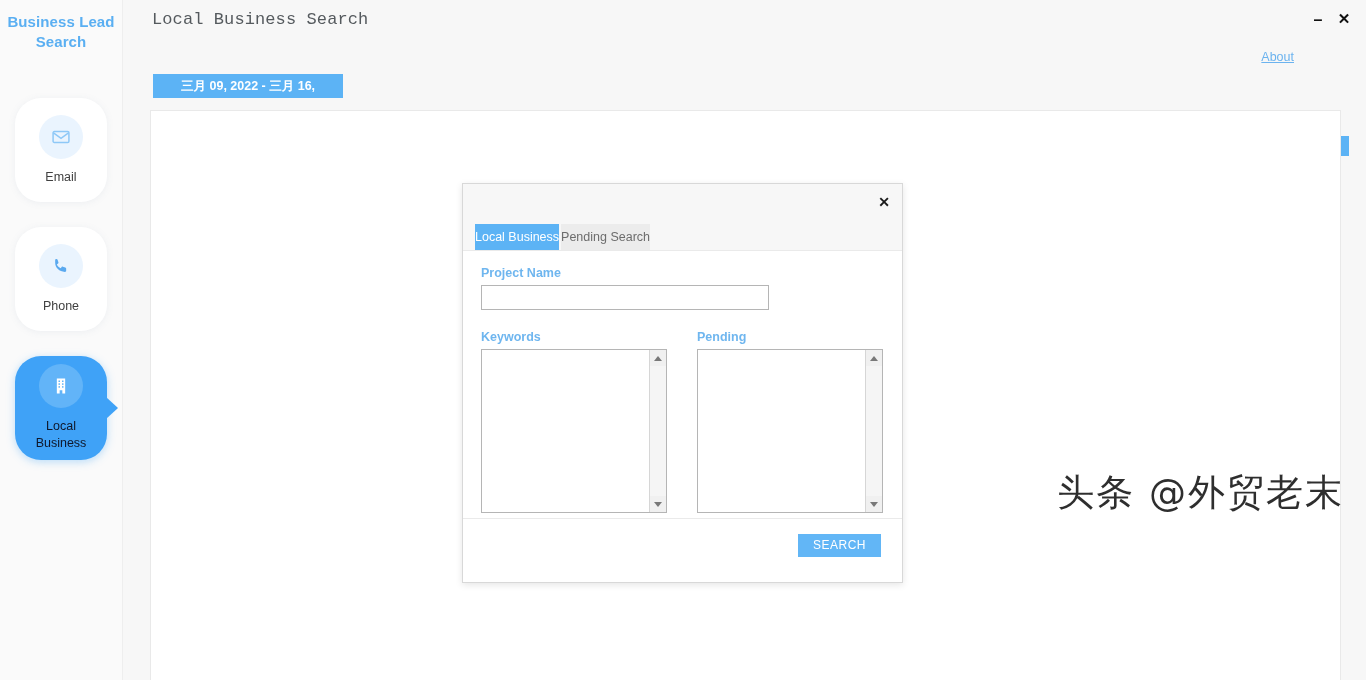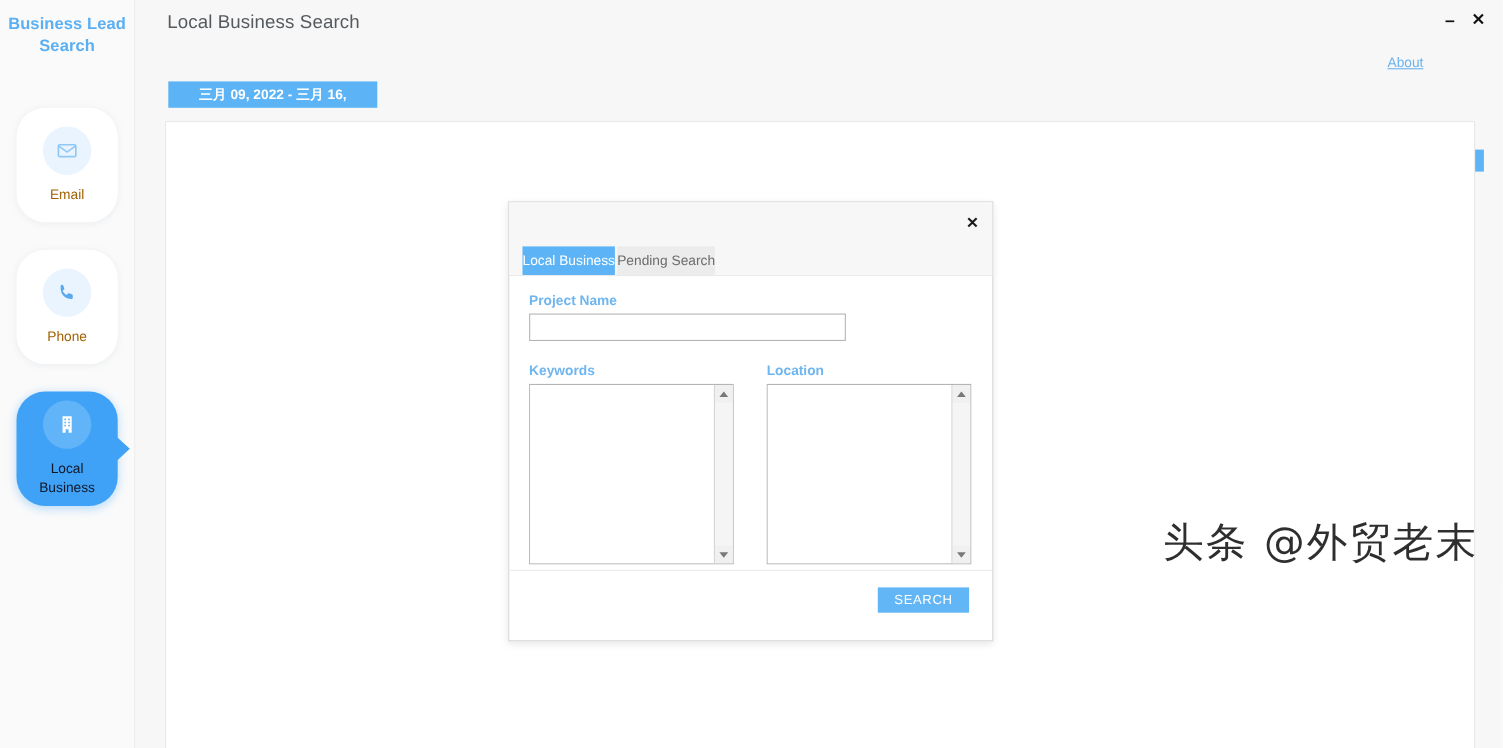--- a/index.html
+++ b/index.html
@@ -64,21 +64,21 @@
     border-radius: 50%;
     background: #eaf4fe;
     display: flex;
     align-items: center;
     justify-content: center;
     margin-bottom: 10px;
   }
   .nav-item .nav-icon-bubble svg { display: block; }
   .nav-item .nav-label {
     font-size: 12.5px;
-    color: #a16207;
+    color: #404040;
     text-align: center;
     line-height: 17px;
   }
   .nav-item.active {
     background: #3fa2f7;
     box-shadow: 0 2px 9px rgba(63,162,247,0.35);
   }
   .nav-item.active .nav-icon-bubble { background: #62b4f8; }
   .nav-item.active .nav-label { color: #0f172a; }
   .nav-item.active::after {
@@ -99,20 +99,21 @@
     left: 123px; top: 0;
     width: 1243px; height: 44px;
   }
   #app-title {
     position: absolute;
     left: 29px; top: 10px;
     font-size: 17px;
     color: #555a5e;
     font-weight: normal;
     letter-spacing: .1px;
+    font-family: Liberation Mono, monospace;
   }
   #about-link {
     position: absolute;
     right: 72px; top: 14px;
     font-size: 12.5px;
     color: #6bb3ef;
     text-decoration: underline;
     cursor: pointer;
     margin-top: 36px;
   }
@@ -445,21 +446,21 @@
                   <i class="sb-arrow up"></i>
                 </div>
               <div class="sb-btn sb-down">
                   <i class="sb-arrow down"></i>
                 </div>
             </div>
           </div>
         </div>
 
         <div class="col-location">
-          <div class="field-label">Location</div>
+          <div class="field-label">Pending</div>
           <div class="area-wrap">
             <textarea style=""></textarea>
             <div class="fake-scroll">
               <div class="sb-track"></div>
               <div class="sb-btn sb-up">
                   <i class="sb-arrow up"></i>
                 </div>
               <div class="sb-btn sb-down">
                   <i class="sb-arrow down"></i>
                 </div>

